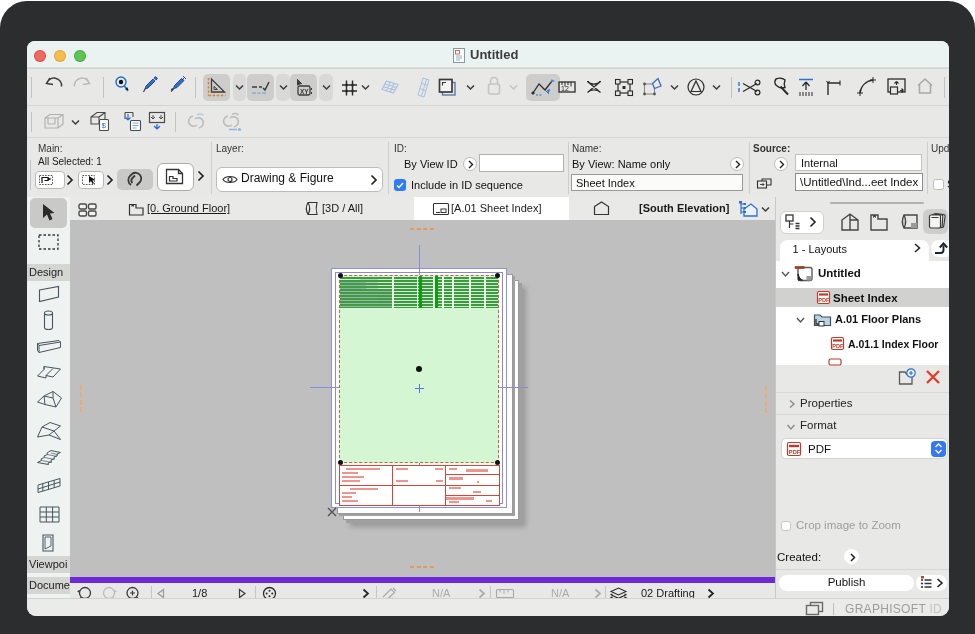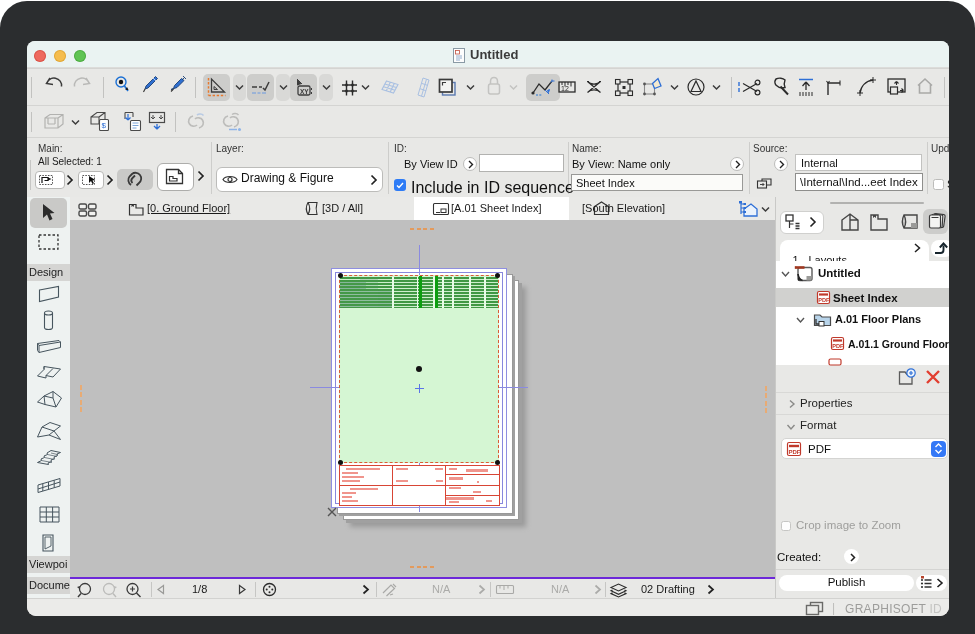--- a/index.html
+++ b/index.html
@@ -10,21 +10,21 @@
 .abs{position:absolute;}
 #titlebar{position:absolute;left:0;top:0;width:922px;height:27px;background:#eaf3f2;border-bottom:1px solid #dcdcda;}
 .tl{position:absolute;top:8.5px;width:12px;height:12px;border-radius:50%;}
 #tb1{position:absolute;left:0;top:27px;width:922px;height:37px;background:#e8e8e6;border-top:1px solid #d4d4d2;}
 #tb2{position:absolute;left:0;top:64px;width:922px;height:32px;background:#e8e8e6;border-top:1px solid #d4d4d2;}
 #infobar{position:absolute;left:0;top:96px;width:922px;height:60px;background:#e8e8e6;border-top:1px solid #d4d4d2;}
 #tabbar{position:absolute;left:43px;top:156px;width:705px;height:23px;background:#e9e9e7;}
 #sidebar{position:absolute;left:0;top:156px;width:43px;height:401px;background:#eef2f1;}
 #canvas{position:absolute;left:43px;top:179px;width:705px;height:357px;background:#bfbfbf;overflow:hidden;}
 #rpanel{position:absolute;left:748px;top:156px;width:174px;height:401px;background:#e8e8e6;border-left:1px solid #c9c9c7;}
-#statusbar{position:absolute;left:43px;top:536px;width:705px;height:21px;background:#e8e8e6;border-top:2px solid #6d28d9;}
+#statusbar{position:absolute;left:43px;top:536px;width:705px;height:21px;background:#e8e8e6;border-top:6px solid #6d28d9;}
 #footer{position:absolute;left:0;top:557px;width:922px;height:18px;background:#ebebe9;border-top:1px solid #d2d2d0;}
 .sep1{position:absolute;top:8px;width:1px;height:21px;background:#c2c2c0;}
 .sep2{position:absolute;top:70px;width:1px;height:20px;background:#c2c2c0;}
 .isep{position:absolute;top:4px;width:1px;height:52px;background:#cdcdcb;}
 .ilabel{position:absolute;top:5px;font-size:10px;color:#333;}
 .pbtn{position:absolute;background:#cdcdcb;border-radius:5px;}
 svg{position:absolute;overflow:visible;}
 </style>
 </head>
 <body>
@@ -301,40 +301,40 @@
  <div class="abs" style="left:377px;top:20px;font-size:11px;color:#111;">By View ID</div>
  <div class="abs" style="left:436px;top:19px;width:14px;height:14px;background:#fff;border:1px solid #bcbcba;border-radius:50%;"></div>
  <svg style="left:441px;top:22px;" width="6" height="9" viewBox="0 0 6 9">
         <path d="M1 1 L4.5 4.5 L1 8" fill="none" stroke="#222" stroke-width="1.4"></path>
       </svg>
  <div class="abs" style="left:452px;top:16px;width:85px;height:18px;background:#fff;border:1px solid #b2b2b0;"></div>
  <div class="abs" style="left:367px;top:41px;width:12px;height:12px;background:#2e7cf6;border-radius:3px;"></div>
  <svg style="left:369px;top:44px;" width="8" height="7" viewBox="0 0 8 7">
         <path d="M1 3.5 L3 5.5 L7 1" fill="none" stroke="#fff" stroke-width="1.4"></path>
       </svg>
- <div class="abs" style="left:384px;top:41px;font-size:16px;color:#111;">Include in ID sequence</div>
+ <div class="abs" style="left:384px;top:41px;font-size:11px;color:#111;">Include in ID sequence</div>
  <div class="ilabel" style="left:545px;">Name:</div>
  <div class="abs" style="left:545px;top:20px;font-size:11px;color:#111;">By View: Name only</div>
  <div class="abs" style="left:703px;top:19px;width:14px;height:14px;background:#fff;border:1px solid #bcbcba;border-radius:50%;"></div>
  <svg style="left:708px;top:22px;" width="6" height="9" viewBox="0 0 6 9">
         <path d="M1 1 L4.5 4.5 L1 8" fill="none" stroke="#222" stroke-width="1.4"></path>
       </svg>
  <div class="abs" style="left:544px;top:36px;width:172px;height:17px;background:#fbfbf9;border:1px solid #999997;font-size:11px;color:#111;padding:2px 0 0 4px;">Sheet Index</div>
- <div class="ilabel" style="left:726px;">Source:</div>
+ <div class="ilabel" style="left:726px;font-weight:bold;">Source:</div>
  <div class="abs" style="left:747px;top:19px;width:14px;height:14px;background:#fff;border:1px solid #bcbcba;border-radius:50%;"></div>
  <svg style="left:752px;top:22px;" width="6" height="9" viewBox="0 0 6 9">
         <path d="M1 1 L4.5 4.5 L1 8" fill="none" stroke="#222" stroke-width="1.4"></path>
       </svg>
  <div class="abs" style="left:768px;top:16px;width:127px;height:17px;background:#fff;border:1px solid #c2c2c0;font-size:11px;color:#111;padding:2px 0 0 5px;">Internal</div>
  <svg style="left:730px;top:40px;" width="15" height="12" viewBox="0 0 15 12">
         <rect x="0.5" y="3" width="9" height="7" fill="none" stroke="#333" stroke-width="1.1"></rect>
         <path d="M5 3 V1 H14 V7 H10" fill="none" stroke="#333" stroke-width="1.1"></path>
         <path d="M3 6.5 l4 0 m-1.5 -1.5 l1.5 1.5 l-1.5 1.5" stroke="#333" stroke-width="0.9" fill="none"></path>
       </svg>
- <div class="abs" style="left:768px;top:35px;width:128px;height:18px;background:#fff;border:1px solid #8e8e8c;font-size:11.5px;color:#111;padding:2px 0 0 4px;white-space:nowrap;">\Internal\Ind...eet Index</div>
+ <div class="abs" style="left:768px;top:35px;width:128px;height:18px;background:#fff;border:1px solid #8e8e8c;font-size:11.5px;color:#111;padding:2px 0 0 4px;white-space:nowrap;">\Untitled\Ind...eet Index</div>
  <div class="ilabel" style="left:904px;">Upda</div>
  <div class="abs" style="left:906px;top:41px;width:11px;height:11px;background:#fff;border:1px solid #bcbcba;border-radius:2.5px;"></div>
  <div class="abs" style="left:920px;top:40px;font-size:11px;color:#111;">S</div>
 </div>
 <div id="tabbar">
  <svg style="left:8px;top:6px;" width="19" height="14" viewBox="0 0 19 14">
         <g fill="#f2f2f0" stroke="#4a4a4a" stroke-width="1.4">
           <rect x="1" y="1" width="7.5" height="5" rx="1.5"></rect>
           <rect x="10.5" y="1" width="7.5" height="5" rx="1.5"></rect>
           <rect x="1" y="8" width="7.5" height="5" rx="1.5"></rect>
@@ -353,21 +353,21 @@
  <div class="abs" style="left:344px;top:0;width:155px;height:23px;background:#fff;"></div>
  <svg style="left:363px;top:6px;" width="16" height="12" viewBox="0 0 16 12">
         <rect x="0.5" y="0.5" width="15" height="11" rx="1" fill="none" stroke="#333" stroke-width="1.1"></rect>
         <rect x="8" y="6" width="5" height="3.5" fill="none" stroke="#333" stroke-width="1"></rect>
         <path d="M3 9.5 h4" stroke="#333" stroke-width="1"></path>
       </svg>
  <div class="abs" style="left:381px;top:5px;font-size:11px;color:#1a1a1a;">[A.01 Sheet Index]</div>
  <svg style="left:523px;top:4px;" width="17" height="15" viewBox="0 0 17 15">
         <path d="M1.5 5.5 L8.5 1 L15.5 5.5 V13.5 H1.5 Z" fill="none" stroke="#333" stroke-width="1.2"></path>
       </svg>
- <div class="abs" style="left:512px;top:5px;font-size:11px;color:#1a1a1a;">[South Elevation]</div>
+ <div class="abs" style="left:569px;top:5px;font-size:11px;color:#1a1a1a;font-weight:bold;">[South Elevation]</div>
  <svg style="left:668px;top:3px;" width="20" height="17" viewBox="0 0 20 17">
         <path d="M6 9 L13 4 L19 9 V16 H6 Z" fill="#eaf2fc" stroke="#2e6fd6" stroke-width="1.3"></path>
         <path d="M3 2 v12 M3 4 h3 M3 8 h3 M3 12 h3" stroke="#2e6fd6" stroke-width="1.2"></path>
         <rect x="1" y="1" width="3" height="2.5" fill="#2e6fd6"></rect>
         <rect x="5.5" y="3" width="2.5" height="2" fill="#2e6fd6"></rect>
         <rect x="5.5" y="7" width="2.5" height="2" fill="#2e6fd6"></rect>
         <rect x="5.5" y="11" width="2.5" height="2" fill="#2e6fd6"></rect>
       </svg>
  <svg class="dd" style="left:691px;top:9px;" width="9" height="7" viewBox="0 0 9 7">
         <path d="M1 1.5 L4.5 5 L8 1.5" fill="none" stroke="#3c3c3c" stroke-width="1.5"></path>
@@ -507,21 +507,21 @@
       </svg>
  <div class="abs" style="left:147px;top:12px;width:25px;height:25px;background:#cdcdcb;border-radius:6px;"></div>
  <svg style="left:151px;top:15px;" width="19" height="19" viewBox="0 0 19 19">
         <g fill="#f4f4f2" stroke="#3a3a3a" stroke-width="1.2">
           <rect x="6.5" y="2" width="11" height="13" rx="1.5" transform="rotate(8 12 8)"></rect>
           <rect x="4.5" y="2.5" width="11" height="13" rx="1.5" transform="rotate(4 10 9)"></rect>
           <rect x="2.5" y="3" width="11" height="13" rx="1.5"></rect>
         </g>
         <path d="M4.5 5.5 h7" stroke="#3a3a3a" stroke-width="1"></path>
       </svg>
- <div class="abs" style="left:3.5px;top:42.5px;width:149px;height:32px;background:#fff;border-radius:8px;font-size:11px;color:#111;padding:14px 0 0 13px;">1 - Layouts</div>
+ <div class="abs" style="left:3.5px;top:42.5px;width:149px;height:32px;background:#fff;border-radius:8px;font-size:11px;color:#111;padding:3px 0 0 13px;">1 - Layouts</div>
  <svg style="left:138px;top:46px;" width="7" height="10" viewBox="0 0 7 10">
         <path d="M1 1 L5.5 5 L1 9" fill="none" stroke="#222" stroke-width="1.5"></path>
       </svg>
  <div class="abs" style="left:155px;top:42.5px;width:22px;height:17px;background:#fff;border-radius:8px;"></div>
  <svg style="left:158px;top:45px;" width="15" height="13" viewBox="0 0 15 13">
         <path d="M1 11 H6.5 C8.5 11 9.5 10 9.5 8 V3.5" fill="none" stroke="#16242c" stroke-width="1.9"></path>
         <path d="M5.8 5.5 L9.5 1.5 L13.2 5.5" fill="none" stroke="#16242c" stroke-width="1.9"></path>
       </svg>
  <div class="abs" style="left:0;top:64px;width:174px;height:104px;background:#fff;"></div>
  <svg style="left:5px;top:73px;" width="9" height="8" viewBox="0 0 9 8">
@@ -550,21 +550,21 @@
         <path d="M1.5 4 V14.5 H17.5 V6 H9 L7 4 Z" fill="#b8d4ea" stroke="#4a4a4a" stroke-width="1.2"></path>
         <path d="M3 8 v5 h4" fill="none" stroke="#333" stroke-width="1.3"></path>
         <rect x="6" y="10.5" width="5" height="4.5" fill="#fff" stroke="#333" stroke-width="1"></rect>
       </svg>
  <div class="abs" style="left:59px;top:116px;font-size:11px;font-weight:bold;color:#111;white-space:nowrap;">A.01 Floor Plans</div>
  <svg style="left:54px;top:139px;" width="15" height="15" viewBox="0 0 15 15">
         <rect x="1.5" y="1.5" width="12" height="12" rx="1.5" fill="#fff" stroke="#c0392b" stroke-width="1.2"></rect>
         <path d="M3 4.5 h9" stroke="#c0392b" stroke-width="2.2"></path>
         <text x="2.2" y="12" font-size="5.6" font-weight="bold" fill="#c0392b" font-family="Liberation Sans">PDF</text>
       </svg>
- <div class="abs" style="left:72px;top:141px;font-size:10.5px;font-weight:bold;color:#111;white-space:nowrap;">A.01.1 Ground Floor</div>
+ <div class="abs" style="left:72px;top:141px;font-size:10.5px;font-weight:bold;color:#111;white-space:nowrap;">A.01.1 Index Floor</div>
  <svg style="left:52px;top:161px;" width="14" height="7" viewBox="0 0 14 7">
         <rect x="1" y="1" width="12" height="6" rx="1.5" fill="#fff" stroke="#c0392b" stroke-width="1.2"></rect>
       </svg>
  <div class="abs" style="left:122px;top:171px;">
         <svg width="18" height="18" viewBox="0 0 18 18">
           <path d="M1.5 16 V4 H7 L9 6.5 H14 V16 Z" fill="none" stroke="#5a5a5a" stroke-width="1.3"></path>
           <circle cx="13" cy="5" r="4.2" fill="#eef4fc" stroke="#2e6fd6" stroke-width="1.2"></circle>
           <path d="M13 3 v4 M11 5 h4" stroke="#2e6fd6" stroke-width="1.2"></path>
         </svg>
       </div>

